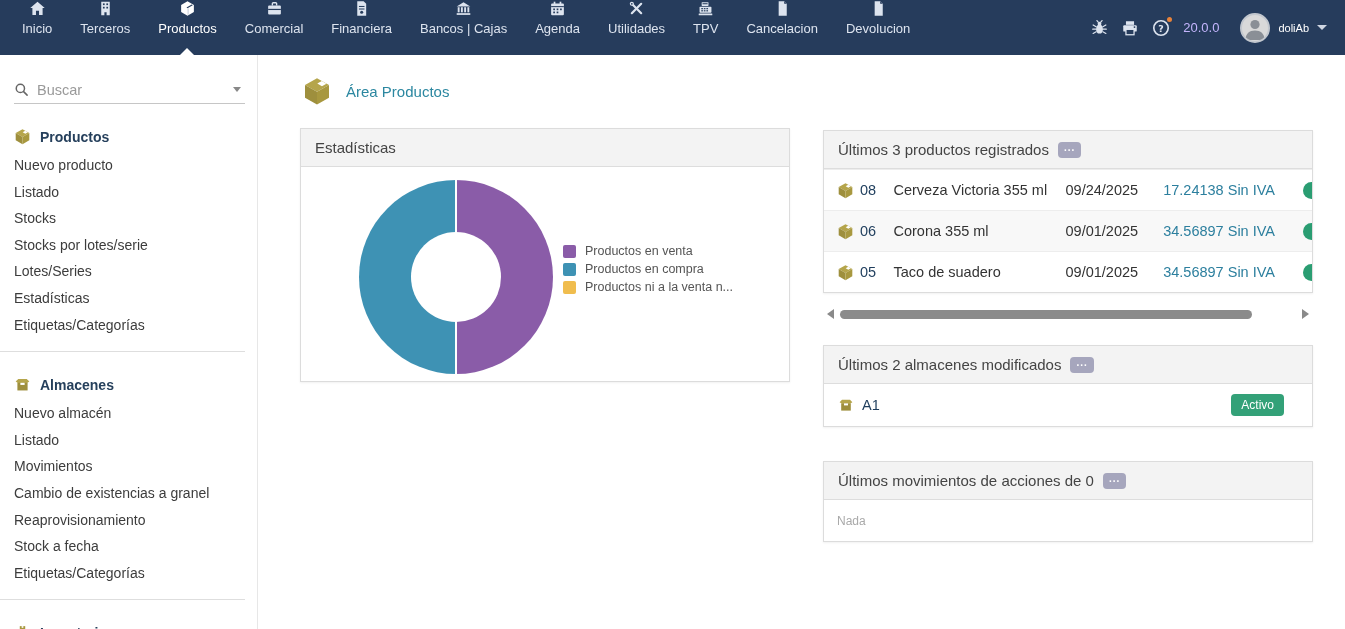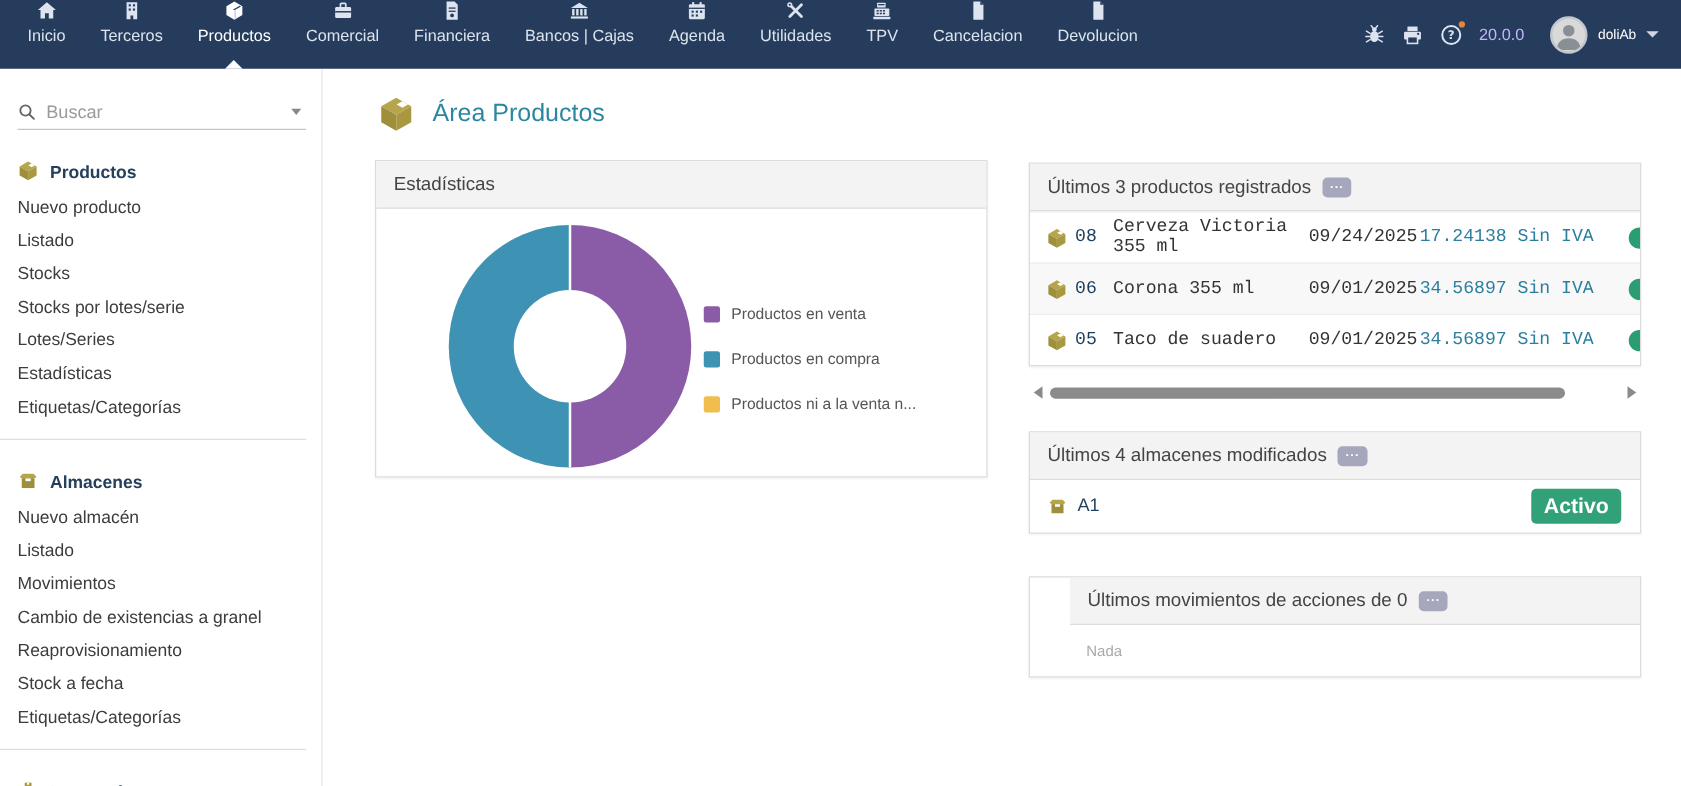--- a/index.html
+++ b/index.html
@@ -41,47 +41,47 @@
   .side-section-header { display:flex; align-items:center; gap:9px; margin-top:24px;
     font-size:14px; font-weight:bold; color:#26405c; cursor:pointer; }
   .side-section-header svg { width:17px; height:17px; }
   .side-items { margin-top:7px; }
   .side-item { font-size:14px; color:#3c3c3c; line-height:26.6px; cursor:pointer; white-space:nowrap; }
   .side-divider { border-top:1px solid #dedede; margin:13px 12px 0 -14px; padding-left:14px; }
 
   
   .page-title { position:absolute; left:302px; top:76px; display:flex; align-items:center; gap:14px; }
   .page-title svg { width:30px; height:30px; }
-  .page-title span { font-size:20px; color:#2b87a0; }
+  .page-title span { font-size:15px; color:#2b87a0; }
 
   .panel { position:absolute; background:#fff; border:1px solid #dcdcdc;
     box-shadow:0 1px 2px rgba(0,0,0,0.06); }
   .panel-header { height:38px; background:#f3f3f3; border-bottom:1px solid #ddd;
     display:flex; align-items:center; gap:9px; padding:0 14px; font-size:15px; color:#444; }
   .more-badge { background:#a6a6bd; color:#fff; font-size:10px; font-weight:bold; letter-spacing:1px;
     border-radius:4px; padding:2px 6px 6px 6px; line-height:8px; cursor:pointer; }
 
   
   .stats-panel { left:300px; top:128px; width:490px; height:254px; }
   .stats-body { position:relative; height:216px; }
   .donut { position:absolute; left:58px; top:13px; width:194px; height:194px; border-radius:50%;
     background:conic-gradient(#8a5ca8 0deg 180deg, #3e92b4 180deg 360deg); }
   .donut::before { content:""; position:absolute; left:50%; top:0; width:2px; height:100%;
     margin-left:-1px; background:#fff; }
   .donut::after { content:""; position:absolute; left:50%; top:50%; width:90px; height:90px;
     margin:-45px 0 0 -45px; border-radius:50%; background:#fff; }
-  .legend { position:absolute; left:262px; top:77px; display:flex; flex-direction:column; gap:22px; }
+  .legend { position:absolute; left:262px; top:77px; display:flex; flex-direction:column; gap:4px; }
   .legend-row { display:flex; align-items:center; gap:9px; font-size:12.5px; color:#555; white-space:nowrap; }
   .legend-swatch { width:13px; height:13px; border-radius:2px; flex:0 0 auto; }
   .sw-0 { background:#8a5ca8; } .sw-1 { background:#3e92b4; } .sw-2 { background:#f0bd4e; }
 
   
   .products-panel { left:823px; top:130px; width:490px; }
   .prow { height:41px; display:flex; align-items:center; padding:0 13px; position:relative;
-    overflow:hidden; border-top:1px solid #ededed; font-size:14.5px;font-family:Liberation Mono, monospace; }
+    overflow:hidden; border-top:1px solid #ededed; font-size:14.5px; }
   .prow:nth-child(3) { background:#f8f8f8; }
   .prow .picon { width:17px; height:17px; flex:0 0 auto; margin-right:6px; }
   .pref { width:36px; color:#1e3d5c; cursor:pointer; }
   .pname { width:185px; color:#333; cursor:pointer; }
   .pdate { width:105px; color:#333; }
   .pprice { flex:1; text-align:right; color:#2c7f9e; padding-right:24px; cursor:pointer; white-space:nowrap; }
   .status-dot { position:absolute; right:-8px; top:50%; margin-top:-8px; width:17px; height:17px;
     border-radius:50%; background:#2a9d72; }
 
   
@@ -91,25 +91,25 @@
     border-right:7px solid #8a8a8a; margin:0 6px 0 4px; cursor:pointer; }
   .scroll-arrow-right { width:0; height:0; border-top:5px solid transparent; border-bottom:5px solid transparent;
     border-left:7px solid #8a8a8a; margin-left:auto; margin-right:4px; cursor:pointer; }
   .scroll-thumb { width:412px; height:9px; border-radius:5px; background:#8b8b8b; cursor:grab; }
 
   
   .warehouses-panel { left:823px; top:345px; width:490px; }
   .wrow { height:42px; display:flex; align-items:center; padding:0 13px 0 13px; font-size:14.5px; }
   .wrow .picon { width:18px; height:16px; margin-right:7px; }
   .wref { color:#1e3d5c; cursor:pointer; flex:1; }
-  .badge-active { background:#33a178; color:#fff; font-size:17px; font-weight:bold;
-    border-radius:4px; padding:4px 10px; margin-right:2px; }
-
-  
-  .movements-panel { left:823px; top:461px; width:490px;padding-left:32px; }
+  .badge-active { background:#33a178; color:#fff; font-size:12px; font-weight:normal;
+    border-radius:4px; padding:4px 10px; margin-right:15px; }
+
+  
+  .movements-panel { left:823px; top:461px; width:490px; }
   .mrow { height:41px; display:flex; align-items:center; padding:0 13px; font-size:12px; color:#a9a9a9; }
 
   .help-dot { position:absolute; top:-2px; right:-2px; width:5px; height:5px; border-radius:50%; background:#e8833a; }
 </style>
 </head>
 <body>
 
 <div id="app">
 
   <div class="topnav">
@@ -433,21 +433,21 @@
   </div>
 
   <div class="hscroll">
     <span class="scroll-arrow-left"></span>
     <span class="scroll-thumb"></span>
     <span class="scroll-arrow-right"></span>
   </div>
 
   <div class="panel warehouses-panel">
     <div class="panel-header">
-      <span>Últimos 4 almacenes modificados</span>
+      <span>Últimos 2 almacenes modificados</span>
       <span class="more-badge">...</span>
     </div>
     <div class="wrow">
       <svg class="picon" viewBox="0 0 20 20">
           <path fill="#b5a54b" d="M2 6.5 L5 3.5 H15 L18 6.5 L15 8.5 H5 Z"></path>
           <rect x="4" y="8" width="12" height="9" fill="#9e8f3d"></rect>
           <rect x="7.5" y="8" width="5" height="2.5" fill="#ffffff"></rect>
         </svg>
       <span class="wref">A1</span>
       <span class="badge-active">Activo</span>

